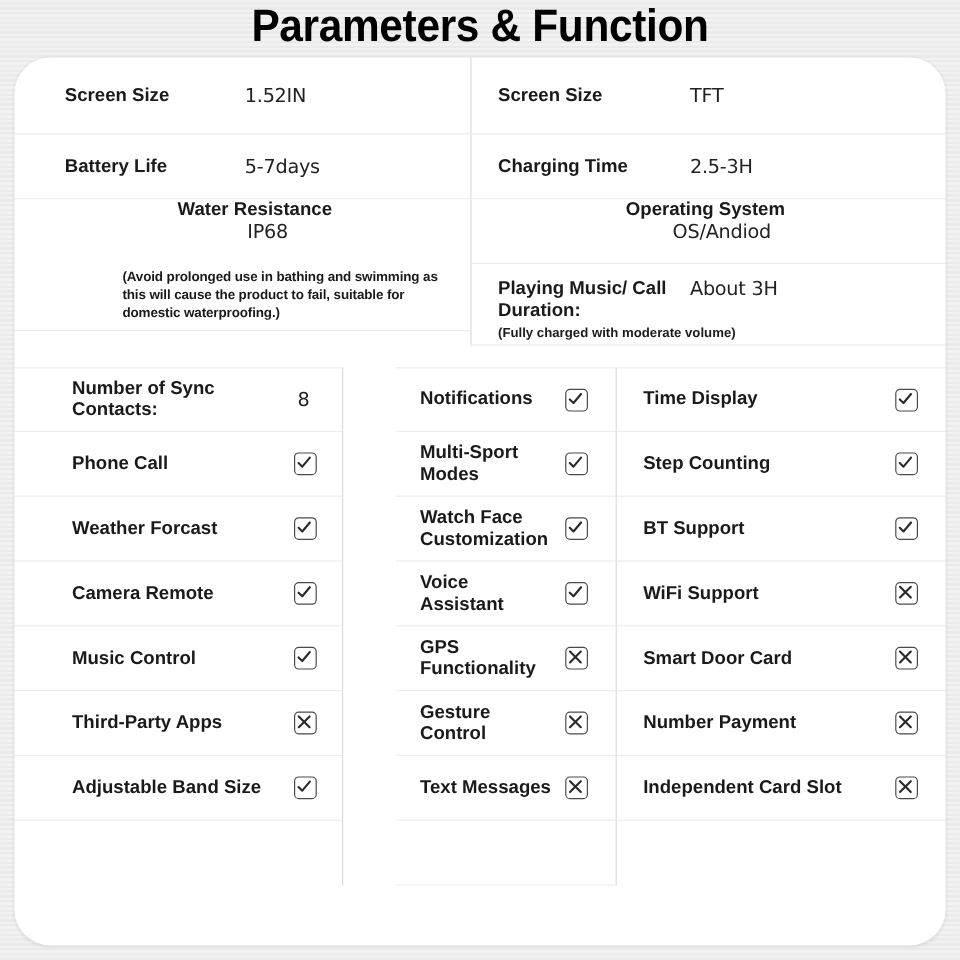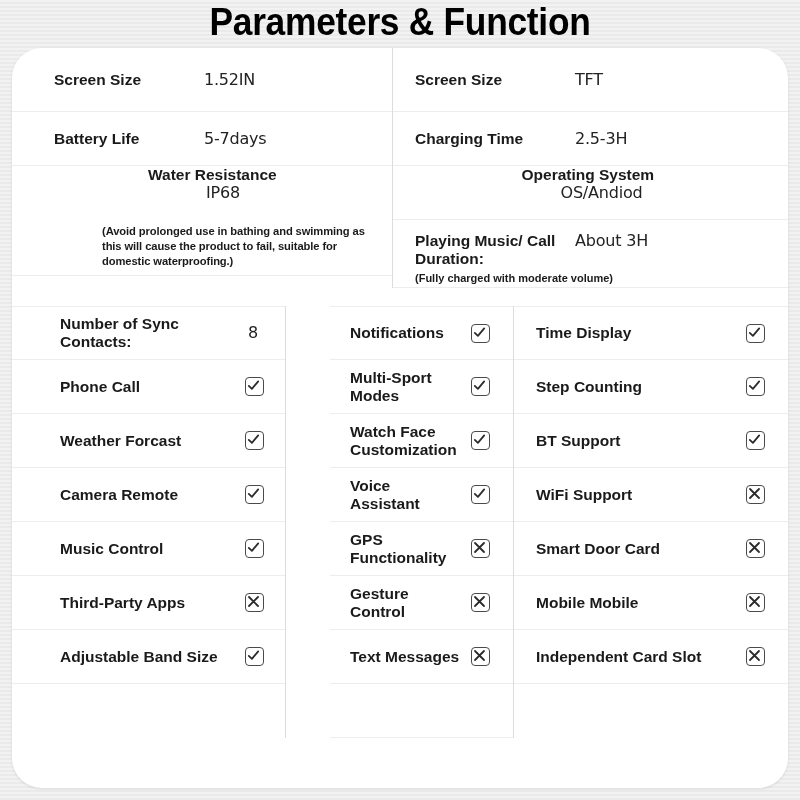--- a/index.html
+++ b/index.html
@@ -488,21 +488,21 @@
             <div class="f-label">Smart Door Card</div>
             <div class="f-mark">
               <span class="box">
                 <svg width="15" height="15" viewBox="0 0 16 16">
                   <path d="M3.2 3.2 L12.8 12.8 M12.8 3.2 L3.2 12.8" fill="none" stroke="#2b2b2b" stroke-width="1.9" stroke-linecap="round"></path>
                 </svg>
               </span>
             </div>
           </div>
           <div class="f-row">
-            <div class="f-label">Mobile Mobile</div>
+            <div class="f-label">Number Payment</div>
             <div class="f-mark">
               <span class="box">
                 <svg width="15" height="15" viewBox="0 0 16 16">
                   <path d="M3.2 3.2 L12.8 12.8 M12.8 3.2 L3.2 12.8" fill="none" stroke="#2b2b2b" stroke-width="1.9" stroke-linecap="round"></path>
                 </svg>
               </span>
             </div>
           </div>
           <div class="f-row">
             <div class="f-label">Independent Card Slot</div>

